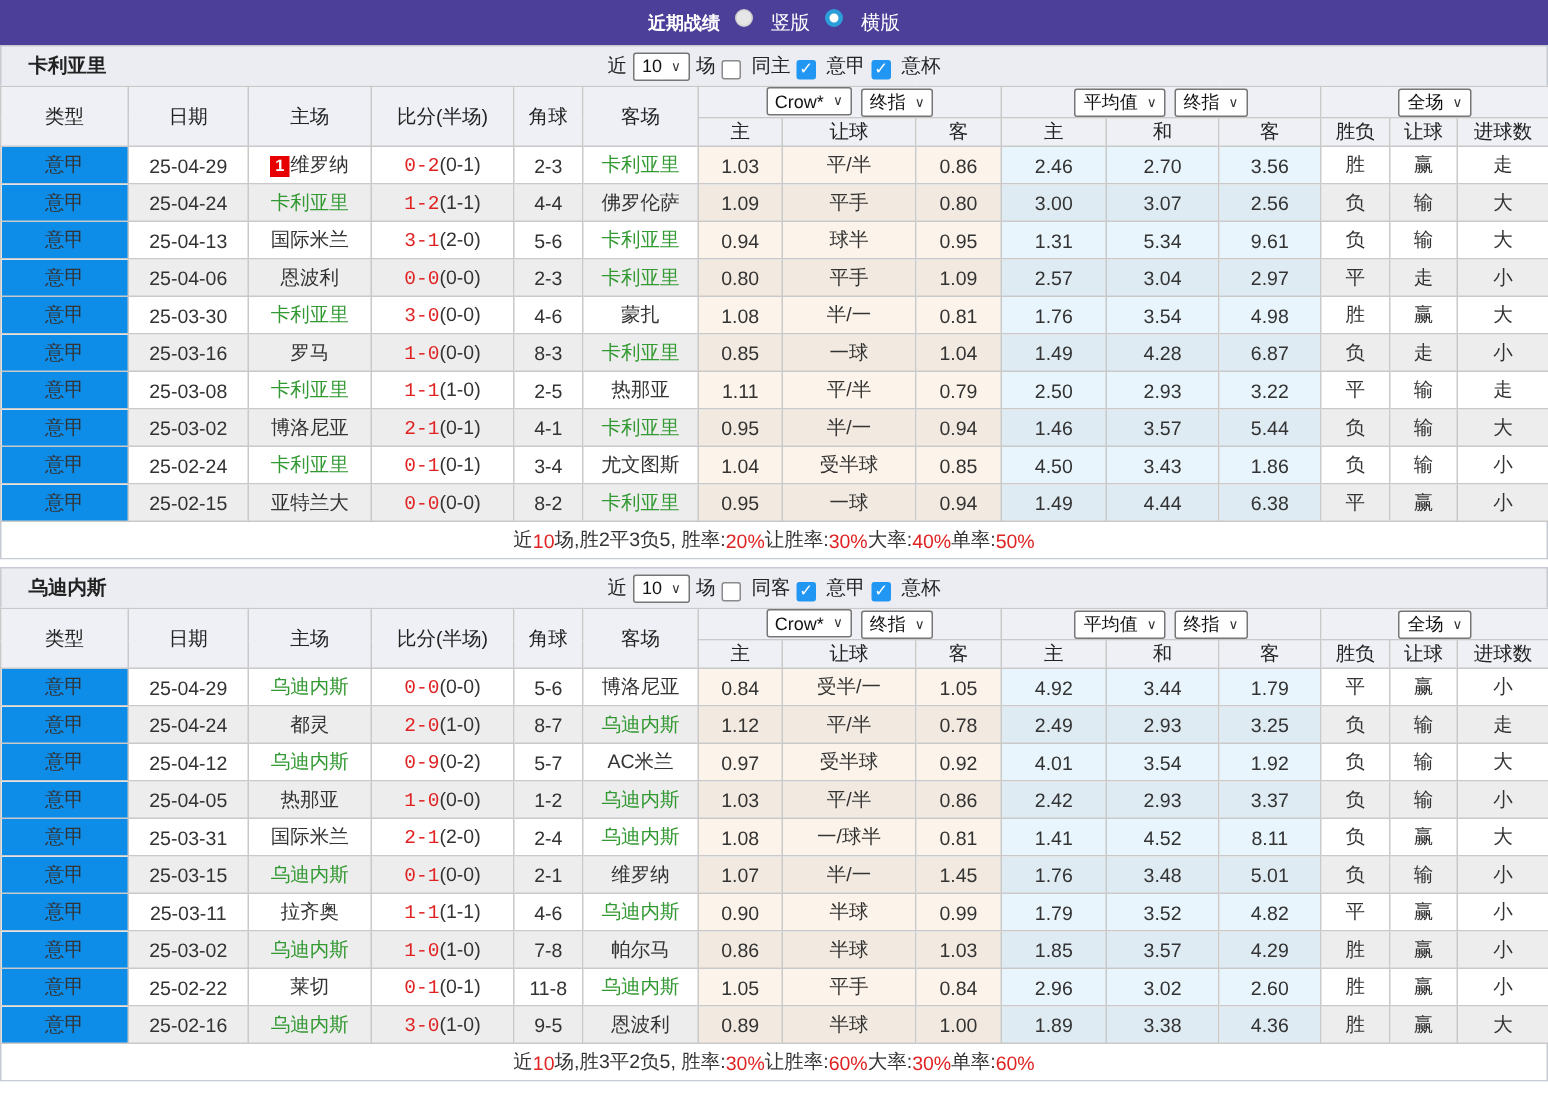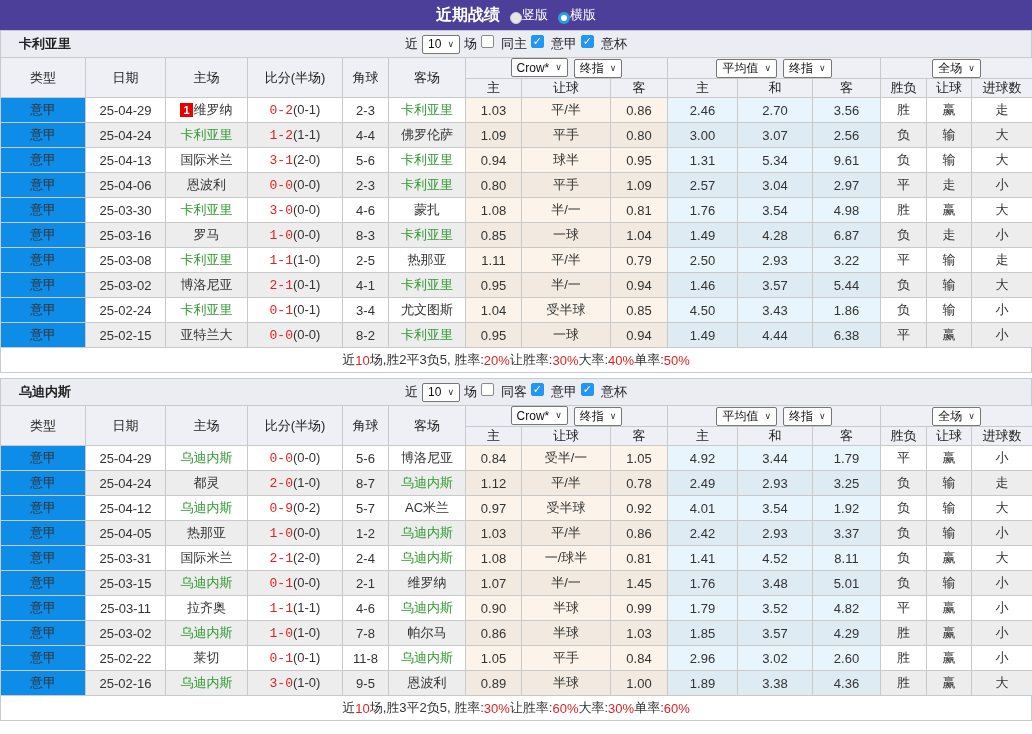--- a/index.html
+++ b/index.html
@@ -11,22 +11,22 @@
     color:#222;
     font-size:13px;
   }
   
   .topbar {
     height:30px;
     background:#4c3f99;
     display:flex; align-items:center; justify-content:center; gap:10px;
     color:#fff;
   }
-  .topbar-title { font-weight:bold; font-size:16px; }
-  .radio-opt { display:inline-flex; align-items:flex-end; gap:0; cursor:pointer; }
+  .topbar-title { font-weight:bold; font-size:12px; }
+  .radio-opt { display:inline-flex; align-items:flex-start; gap:12px; cursor:pointer; }
   .radio { display:inline-block; border-radius:50%; }
   .radio.on  { width:12px; height:12px; background:#e6e6e6; border:1px solid #cfcfcf; }
   .radio.off { width:12px; height:12px; background:#fff; border:3px solid #2d9fd8; }
   .radio-label { font-size:13px; }
 
   
   .section-head {
     height:27px;
     background:#ebedf3;
     border:1px solid #c6cad2;
@@ -40,21 +40,21 @@
     display:flex; align-items:center; justify-content:center; gap:4px;
     z-index:1;
   }
   .cb {
     width:13px; height:13px;
     border:1px solid #8a8a8a; background:#fff; border-radius:2px;
     display:inline-flex; align-items:center; justify-content:center;
     font-size:11px; line-height:11px; color:#fff; cursor:pointer;
   }
   .cb.checked { background:#2196f3; border-color:#2196f3; }
-  .cb-group { display:inline-flex; align-items:flex-start; gap:7px; }
+  .cb-group { display:inline-flex; align-items:flex-end; gap:7px; }
 
   
   .sel {
     display:inline-flex; align-items:center; gap:6px;
     border:1px solid #767676; border-radius:2px;
     background:#fff; color:#111;
     height:19px; padding:0 5px;
     font-size:12px; cursor:pointer; white-space:nowrap;
   }
   .sel-caret { font-size:9px; color:#333; line-height:9px; }

